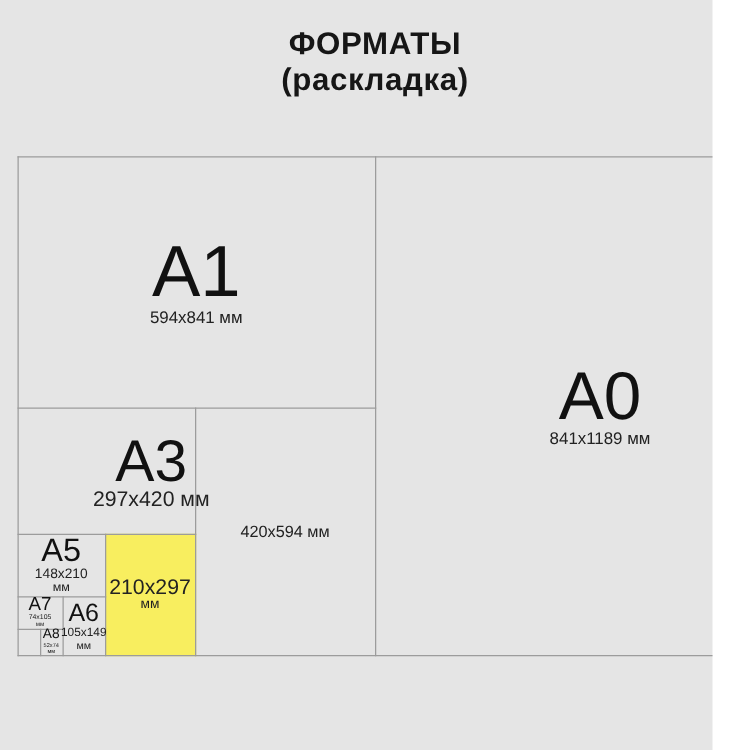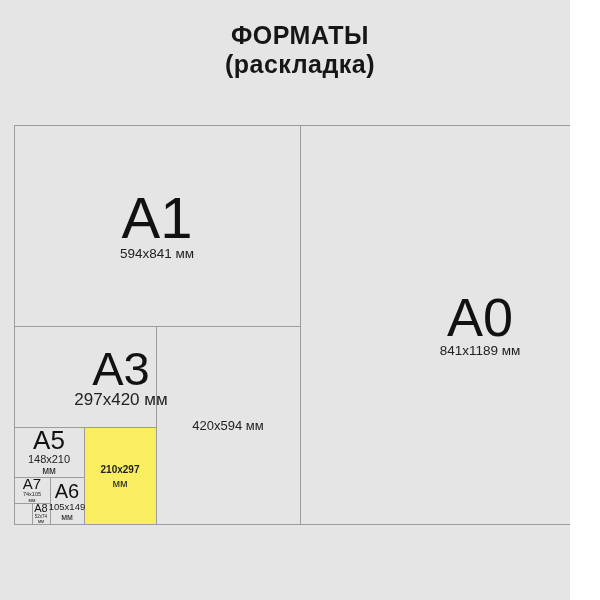--- a/index.html
+++ b/index.html
@@ -56,21 +56,21 @@
   .t-a0 .fmt-label { font-size: 54px; line-height: 52px; }
   .t-a0 .fmt-size  { font-size: 13.5px; line-height: 16px; }
   .t-a3 .fmt-label { font-size: 47px; line-height: 46px; }
   .t-a3 .fmt-size  { font-size: 17px;  line-height: 15px; }
   .t-a2 .fmt-label { font-size: 47px; line-height: 46px; }
   .t-a2 .fmt-size  { font-size: 13px;  line-height: 15px; }
   .t-a5 .fmt-label { font-size: 26px; line-height: 25px; }
   .t-a5 .fmt-size  { font-size: 11px;  line-height: 12px; }
   .t-a5 .fmt-unit  { font-size: 10px;  line-height: 11px; }
   .t-a4 .fmt-label { font-size: 33px; line-height: 33px; }
-  .t-a4 .fmt-size  { font-size: 10px; line-height: 15px; font-weight: bold; }
+  .t-a4 .fmt-size  { font-size: 17px; line-height: 15px; }
   .t-a4 .fmt-unit  { font-size: 11px;  line-height: 13px; }
   .t-a6 .fmt-label { font-size: 20px; line-height: 20px; }
   .t-a6 .fmt-size  { font-size: 9.5px; line-height: 11px; }
   .t-a6 .fmt-unit  { font-size: 8.5px; line-height: 10px; }
   .t-a7 .fmt-label { font-size: 15px; line-height: 14px; }
   .t-a7 .fmt-size  { font-size: 5.5px; line-height: 6px; }
   .t-a7 .fmt-unit  { font-size: 5px;   line-height: 6px; }
   .t-a8 .fmt-label { font-size: 11px; line-height: 11px; }
   .t-a8 .fmt-size  { font-size: 4.5px; line-height: 5px; }
   .t-a8 .fmt-unit  { font-size: 4.5px; line-height: 5px; }

